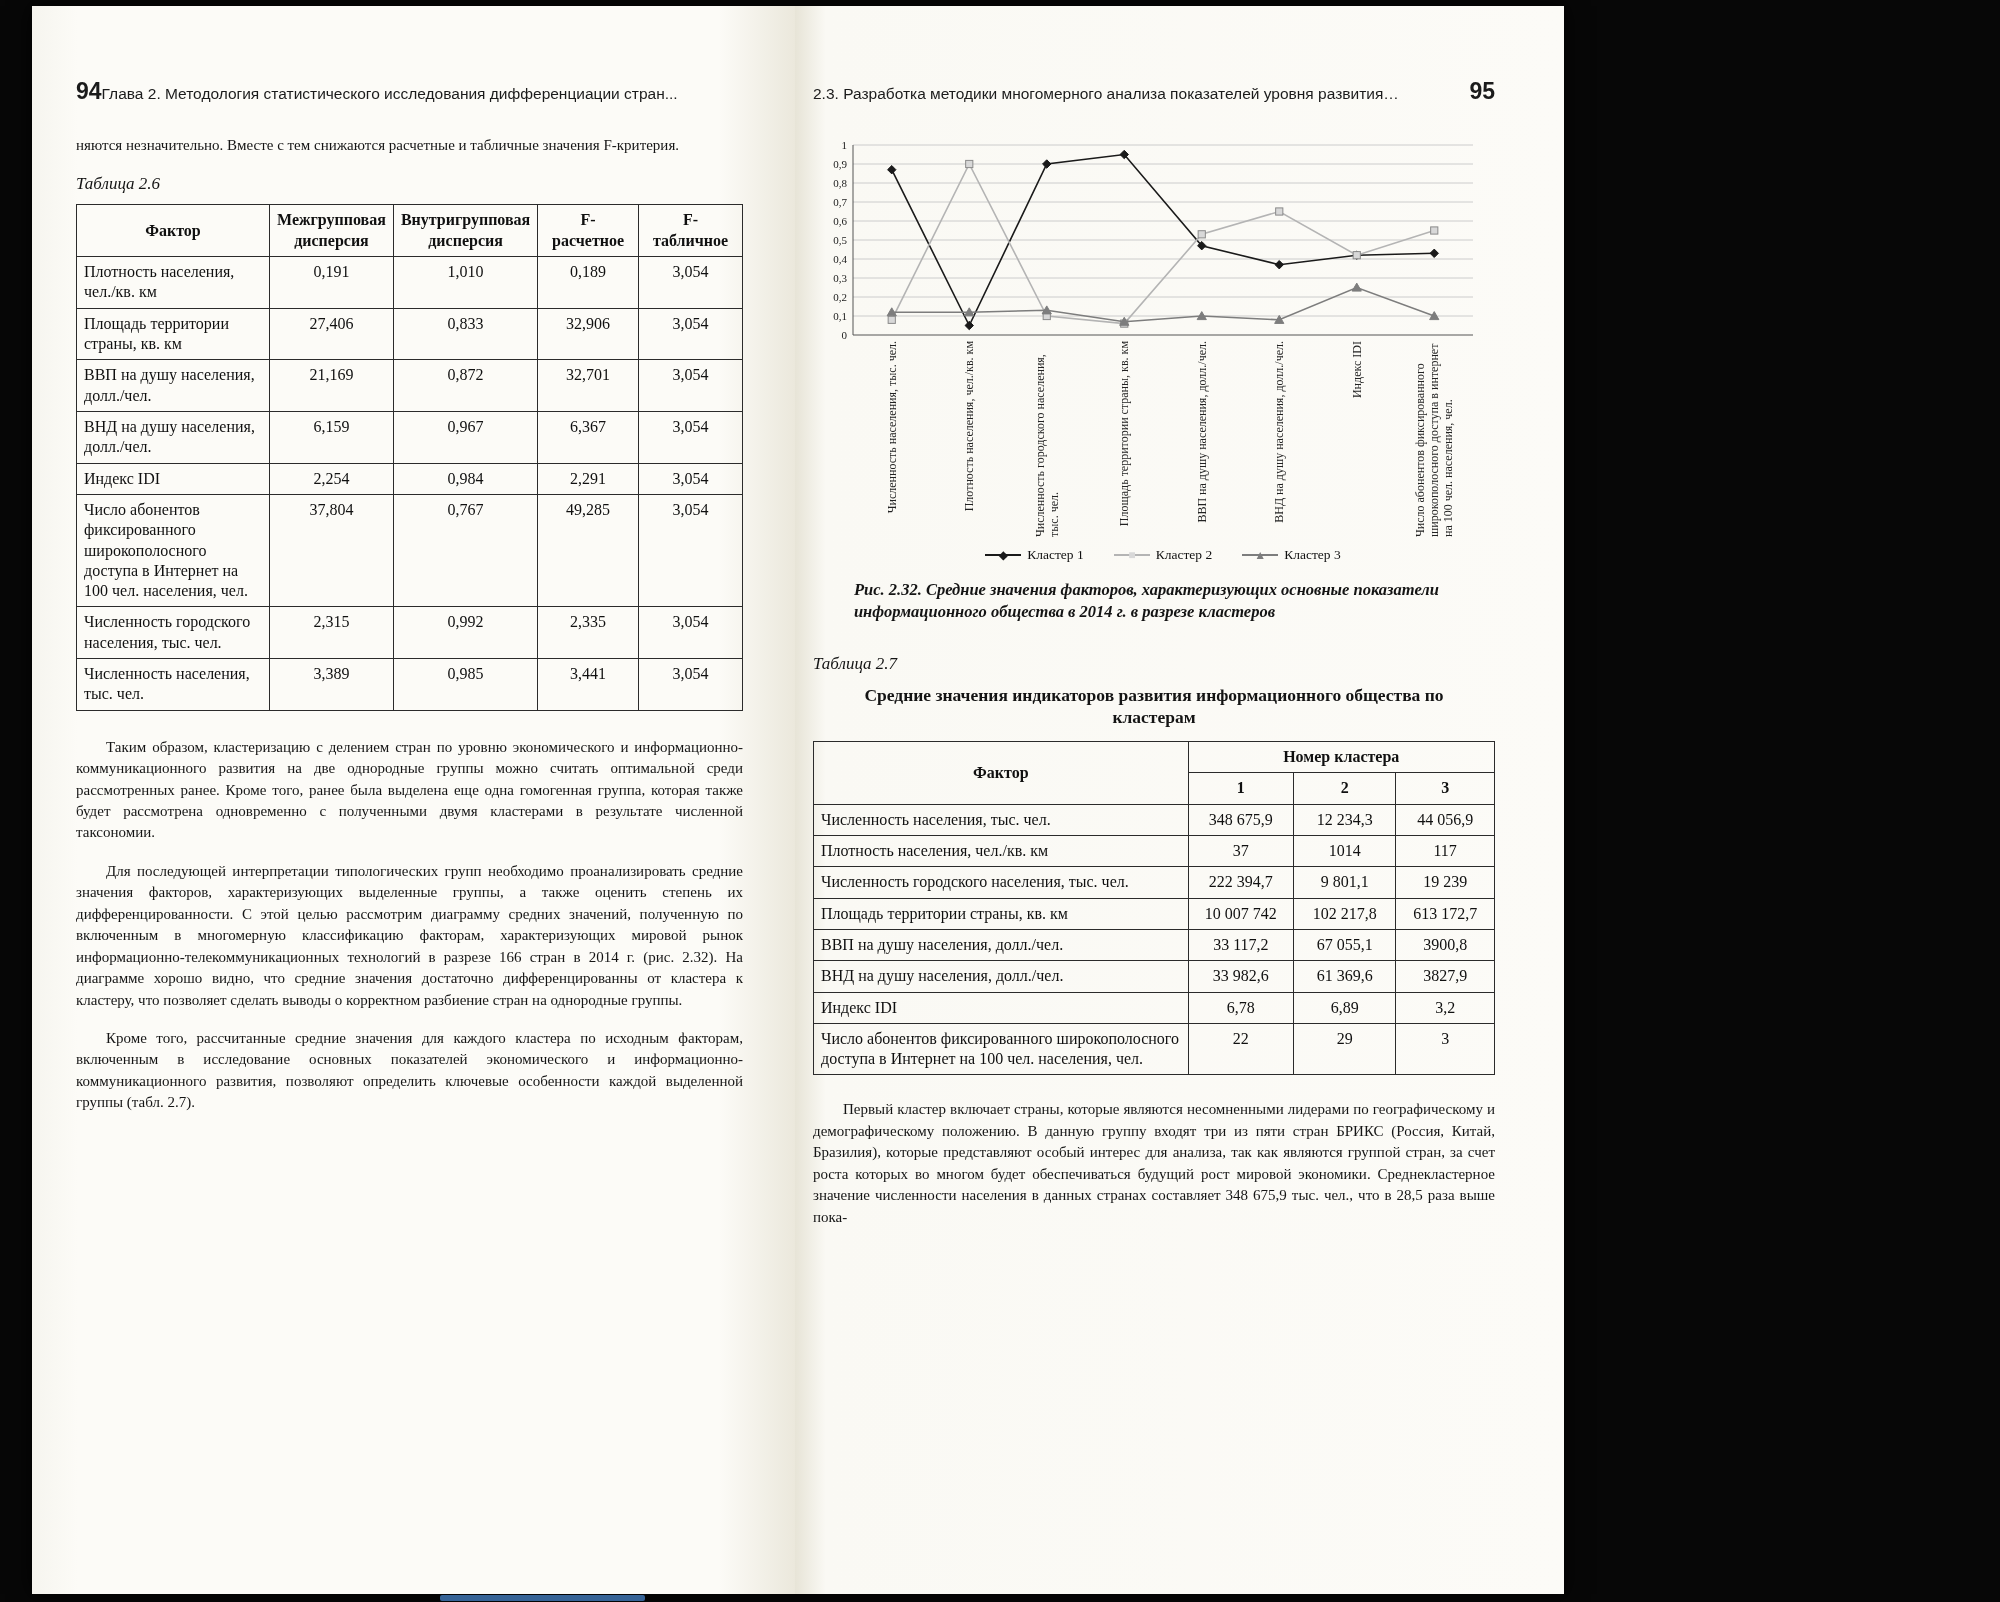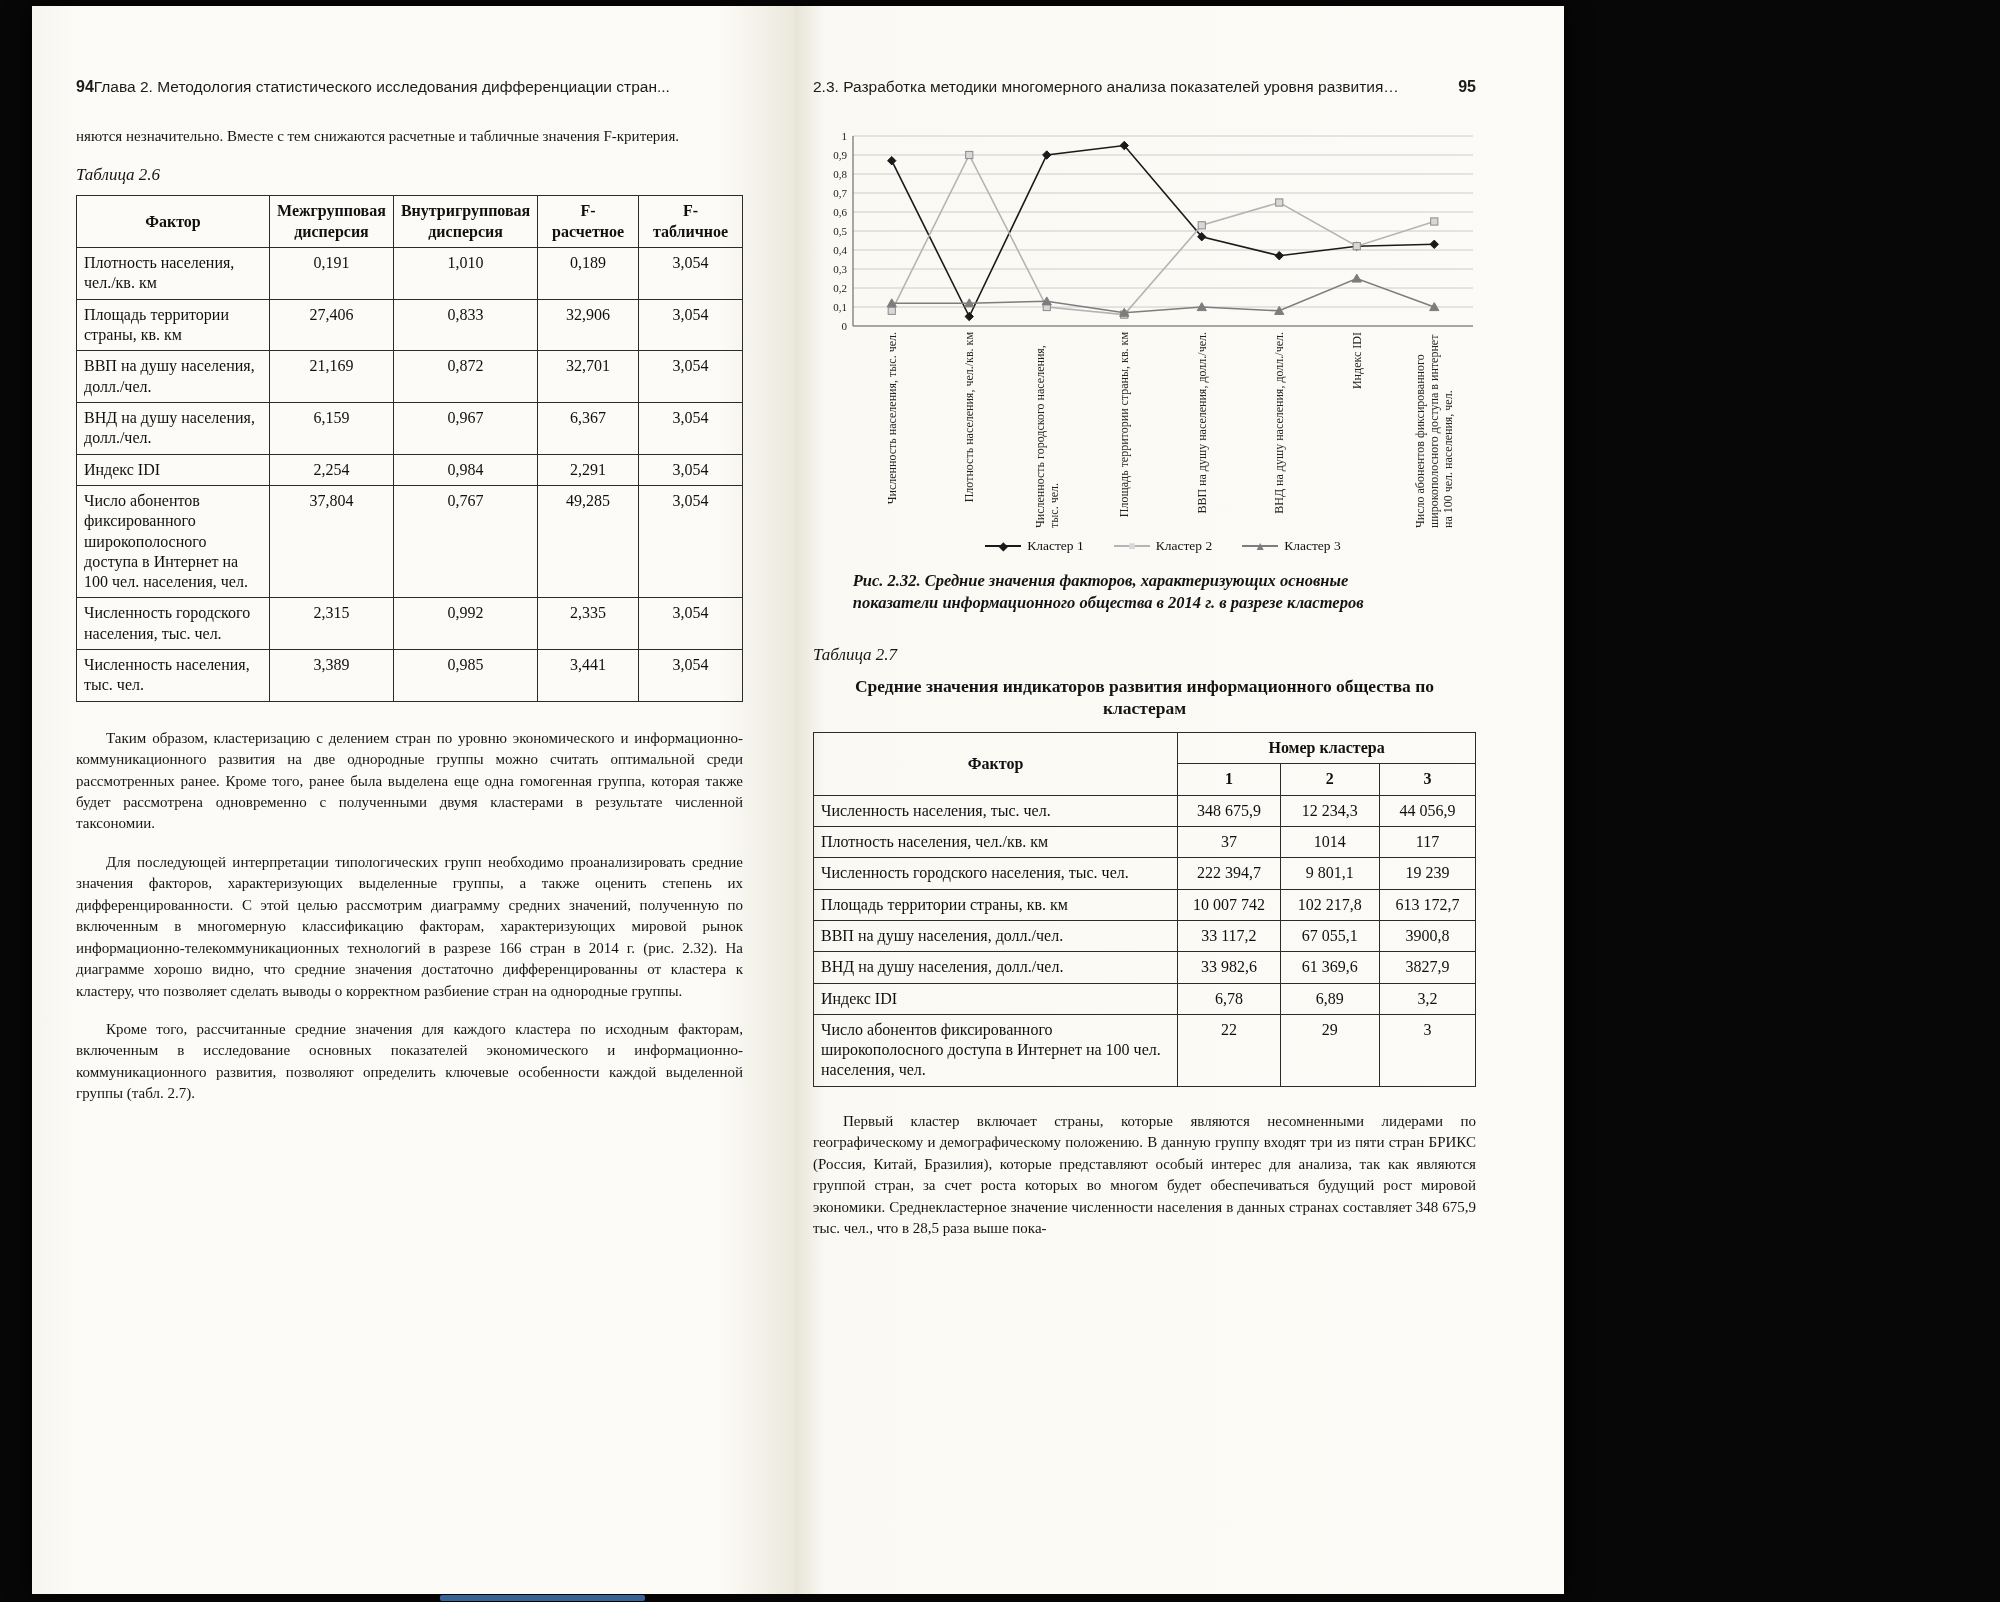--- a/index.html
+++ b/index.html
@@ -3,26 +3,26 @@
 <meta charset="utf-8">
 <style>
   html,body{margin:0;padding:0;}
   .scan{position:relative;width:2000px;height:1602px;background:#070707;overflow:hidden;
         font-family:"Liberation Serif",serif;}
   .spread{position:absolute;left:32px;top:6px;width:1532px;height:1588px;display:flex;
           box-shadow:0 0 22px rgba(0,0,0,.9);}
   .page{box-sizing:border-box;color:#141414;}
   .page-left{width:763px;padding:72px 52px 0 44px;
              background:linear-gradient(90deg,#f6f5ef 0%,#fcfbf7 6%,#fcfbf7 90%,#ebe8dc 100%);}
-  .page-right{width:769px;padding:72px 88px 0 18px;
+  .page-right{width:769px;padding:72px 69px 0 18px;
               background:linear-gradient(90deg,#e7e4d7 0%,#faf9f4 4%,#fcfbf7 100%);}
 
   .running-head{display:flex;align-items:baseline;font-family:"Liberation Sans",sans-serif;
                 margin-bottom:30px;color:#1b1b1b;}
-  .pagenum{font-weight:bold;font-size:16px;}
+  .pagenum{font-weight:bold;font-size:23px;}
   .rh-title{flex:1;text-align:left;font-size:15.5px;}
 
   .body-text{font-size:15px;line-height:1.43;text-align:justify;text-indent:30px;
              margin:0;color:#151515;}
   .no-indent{text-indent:0;}
   .para-gap{margin-top:17px;}
 
   .table-label{font-style:italic;font-size:17px;margin:18px 2px 10px 0;}
   .table-title{text-align:center;font-weight:bold;font-size:17.5px;line-height:1.3;
                margin:0 auto 12px;max-width:92%;}

